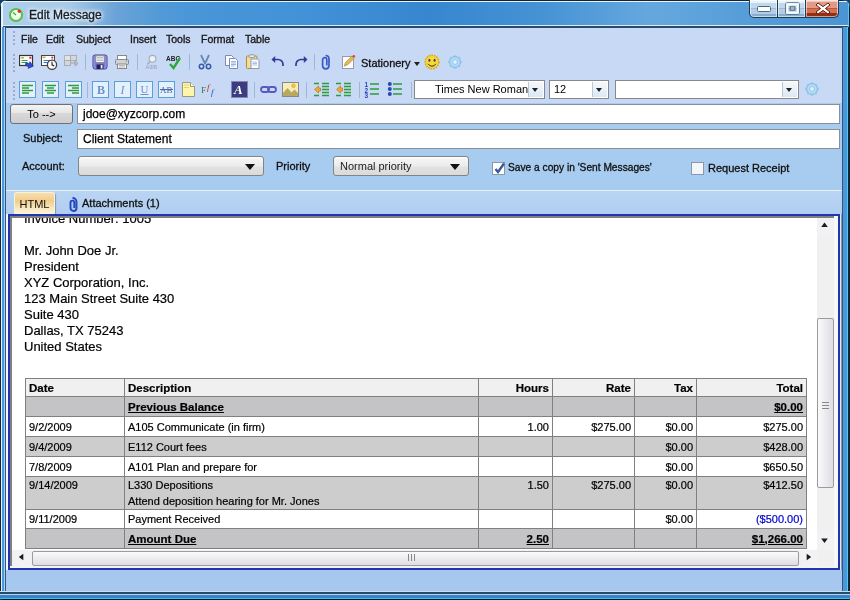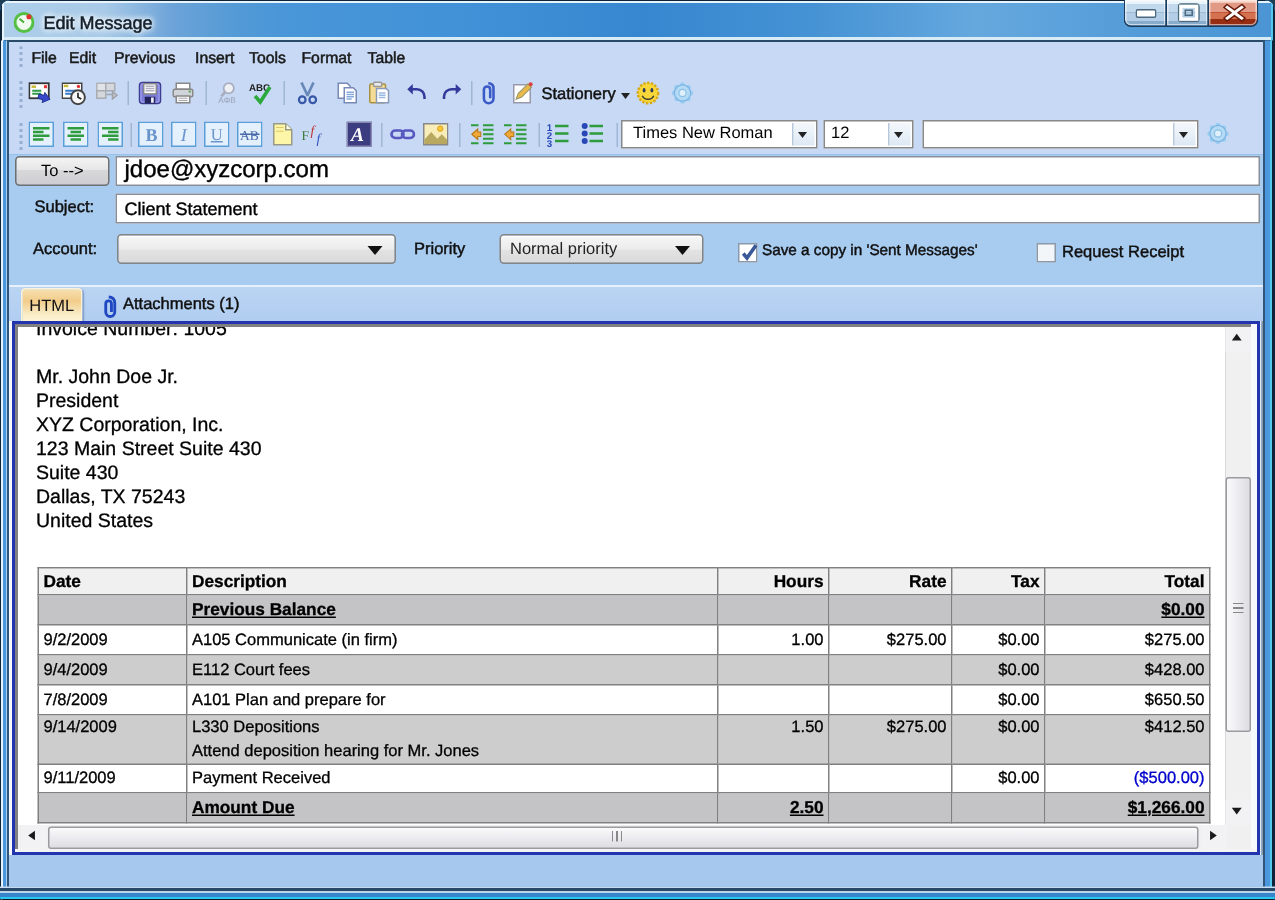--- a/index.html
+++ b/index.html
@@ -103,21 +103,21 @@
       </svg>
   </div>
 
   <div class="abs" id="frameL"></div>
   <div class="abs" id="frameR"></div>
   <div class="abs" id="frameB"></div>
 
   <div class="abs grip" style="top:31px;height:14px;"></div>
   <div class="abs menutext" style="left:21px;">File</div>
   <div class="abs menutext" style="left:46px;">Edit</div>
-  <div class="abs menutext" style="left:76px;">Previous</div>
+  <div class="abs menutext" style="left:76px;">Subject</div>
   <div class="abs menutext" style="left:130px;">Insert</div>
   <div class="abs menutext" style="left:166px;">Tools</div>
   <div class="abs menutext" style="left:201px;">Format</div>
   <div class="abs menutext" style="left:245px;">Table</div>
 
   <div class="abs grip" style="top:54px;height:18px;"></div>
   <svg class="icon" style="left:19px;top:54px" width="16" height="16" viewBox="0 0 16 16">
       <rect x="0.5" y="1.5" width="13" height="10" fill="#fdfdfd" stroke="#333" stroke-width="1.2"></rect>
       <rect x="2" y="3" width="3" height="1.6" fill="#c8b830"></rect>
       <rect x="10.3" y="2.8" width="2" height="2" fill="#e03030"></rect>
@@ -296,42 +296,42 @@
       <text x="0.5" y="17" font-size="6.5" font-weight="bold" fill="#2848b8" font-family="Liberation Sans">3</text>
       <path d="M6 3 h9 M6 8 h9 M6 13 h9" stroke="#2e9c3c" stroke-width="1.6"></path>
     </svg>
   <svg class="icon" style="left:387px;top:81px" width="17" height="17" viewBox="0 0 17 17">
       <circle cx="2.8" cy="3" r="2" fill="#2848b8"></circle>
       <circle cx="2.8" cy="8" r="2" fill="#2848b8"></circle>
       <circle cx="2.8" cy="13" r="2" fill="#2848b8"></circle>
       <path d="M6 3 h9 M6 8 h9 M6 13 h9" stroke="#2e9c3c" stroke-width="1.6"></path>
     </svg>
   <div class="abs tsep" style="left:411px;top:82px;height:16px;"></div>
-  <div class="abs combo" style="left:414px;top:80px;width:131px;height:19px;border-color:#888;font-size:11px;line-height:17px;padding-left:7px;">Times New Roman<div class="comboarr"></div></div>
+  <div class="abs combo" style="left:414px;top:80px;width:131px;height:19px;border-color:#888;font-size:11px;line-height:17px;padding-left:20px;">Times New Roman<div class="comboarr"></div></div>
   <div class="abs combo" style="left:549px;top:80px;width:60px;height:19px;border-color:#888;font-size:11px;line-height:17px;padding-left:4px;">12<div class="comboarr"></div></div>
   <div class="abs combo" style="left:615px;top:80px;width:184px;height:19px;border-color:#888;">
       <div class="comboarr"></div>
     </div>
   <svg class="icon" style="left:804px;top:81px" width="16" height="16" viewBox="0 0 16 16">
       <g fill="#9ccdf0">
         <circle cx="8" cy="2.6" r="1.7"></circle>
         <circle cx="8" cy="13.4" r="1.7"></circle>
         <circle cx="2.6" cy="8" r="1.7"></circle>
         <circle cx="13.4" cy="8" r="1.7"></circle>
         <circle cx="4.2" cy="4.2" r="1.7"></circle>
         <circle cx="11.8" cy="4.2" r="1.7"></circle>
         <circle cx="4.2" cy="11.8" r="1.7"></circle>
         <circle cx="11.8" cy="11.8" r="1.7"></circle>
       </g>
       <circle cx="8" cy="8" r="5.4" fill="#b4daf4" stroke="#7ab4e4" stroke-width="0.8"></circle>
       <circle cx="8" cy="8" r="2.4" fill="#dff0fb" stroke="#88c0e8" stroke-width="0.8"></circle>
     </svg>
 
   <div class="abs btn" style="left:10px;top:104px;width:63px;height:20px;font-size:11px;text-align:center;line-height:19px;">To --&gt;</div>
-  <div class="abs field" style="left:77px;top:104px;width:763px;height:20px;font-size:16px;line-height:18px;padding-left:5px;">jdoe@xyzcorp.com</div>
+  <div class="abs field" style="left:77px;top:104px;width:763px;height:20px;font-size:12px;line-height:18px;padding-left:5px;">jdoe@xyzcorp.com</div>
   <div class="abs lbl" style="left:23px;top:132px;">Subject:</div>
   <div class="abs field" style="left:77px;top:129px;width:763px;height:20px;font-size:12px;line-height:18px;padding-left:5px;">Client Statement</div>
 
   <div class="abs lbl" style="left:22px;top:160px;">Account:</div>
   <div class="abs fcombo" style="left:78px;top:156px;width:186px;height:20px;"></div>
   <div class="abs lbl" style="left:276px;top:160px;">Priority</div>
   <div class="abs fcombo" style="left:333px;top:156px;width:136px;height:20px;font-size:11px;line-height:18px;padding-left:6px;color:#222;">Normal priority</div>
   <div class="abs cb" style="left:492px;top:162px;">
       <svg style="position:absolute;left:0px;top:-2px" width="13" height="14" viewBox="0 0 13 14">
         <path d="M2.5 8 L5 11 L11 2.5" fill="none" stroke="#3b5898" stroke-width="2.4"></path>

